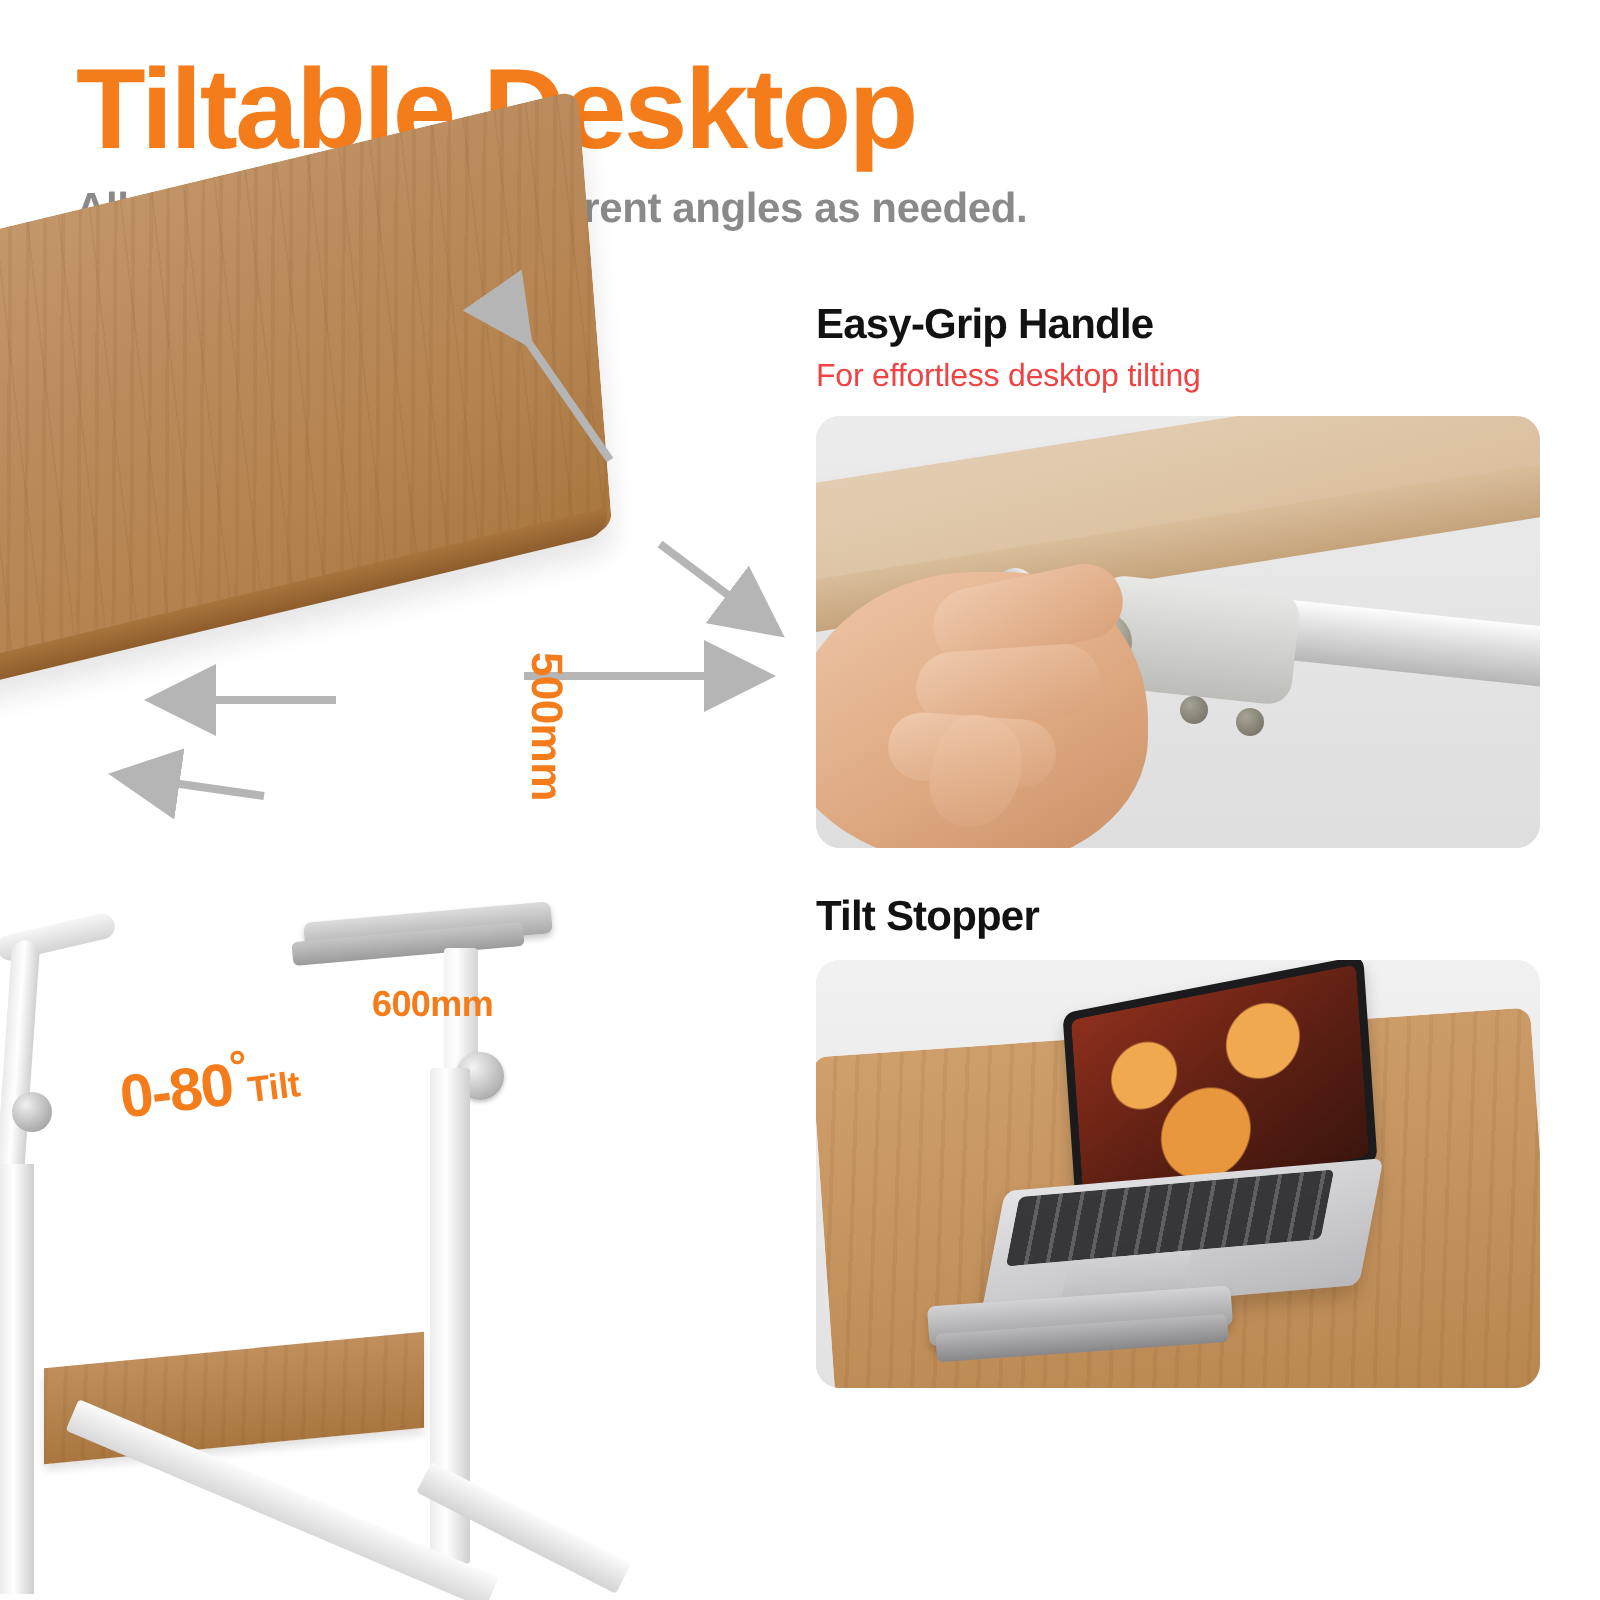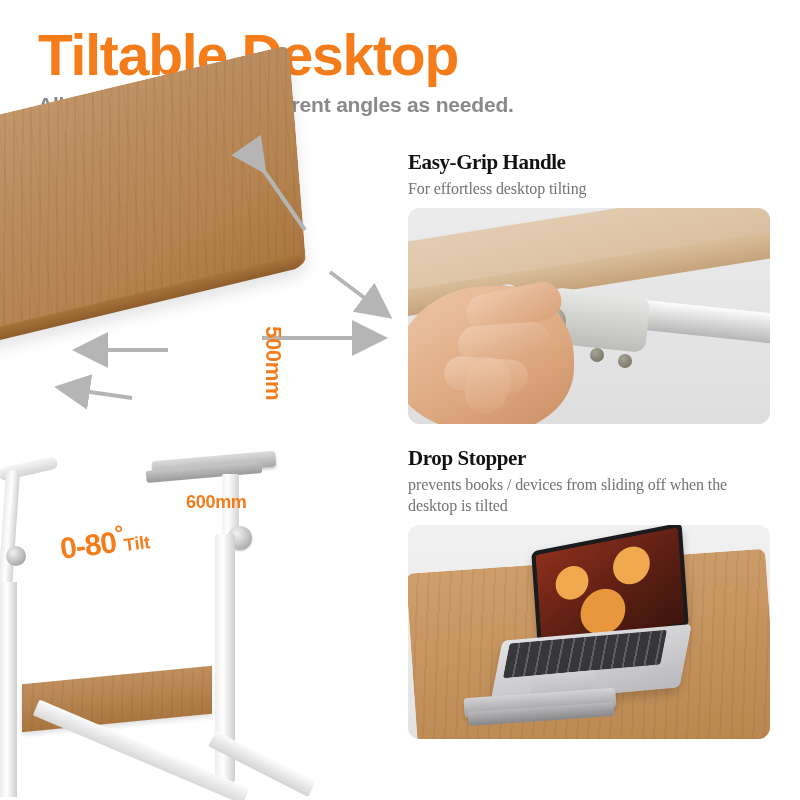--- a/index.html
+++ b/index.html
@@ -129,28 +129,28 @@
   .dim-tilt{
     left:60px;top:398px;font-size:30px;letter-spacing:-1px;
     transform:rotate(-7deg);transform-origin:0 50%;
   }
   .dim-tilt .deg{font-size:22px;vertical-align:super;}
   .dim-tilt .tilt-word{font-size:18px;letter-spacing:-0.2px;}
 
   .arrow-svg{position:absolute;left:0;top:0;width:400px;height:670px;pointer-events:none;}
 
   
-  .right{position:absolute;left:408px;top:150px;width:362px;font-family:Liberation Serif, serif;}
+  .right{position:absolute;left:408px;top:150px;width:362px;}
   .feature{margin-bottom:0;}
   .f-title{
     font-size:21px;line-height:25px;font-weight:bold;color:#121212;
     margin:0;letter-spacing:-0.4px;white-space:nowrap;
   }
   .f-desc{
-    font-size:16px;line-height:21px;color:#737373;margin:3px 0 0 0;
+    font-size:16px;line-height:21px;color:#ef4444;margin:3px 0 0 0;
     letter-spacing:-0.1px;
   }
   .photo{
     margin-top:9px;border-radius:12px;overflow:hidden;position:relative;
     background:#e6e6e6;
   }
   .photo.handle{height:216px;}
   .photo.stopper-shot{height:214px;}
   .feature2{margin-top:22px;}
 
@@ -339,22 +339,21 @@
         <div class="hp-pivot"></div>
         <div class="hp-hand"></div>
         <div class="hp-finger f1"></div>
         <div class="hp-finger f2"></div>
         <div class="hp-finger f3"></div>
         <div class="hp-thumb"></div>
       </div>
     </div>
 
     <div class="feature feature2">
-      <h2 class="f-title">Drop Stopper</h2>
-      <p class="f-desc">prevents books / devices from sliding off when the desktop is tilted</p>
+      <h2 class="f-title">Tilt Stopper</h2>
       <div class="photo stopper-shot">
         <div class="sp-bg"></div>
         <div class="sp-desk"></div>
         <div class="sp-screen">
           <div class="sp-wall"></div>
         </div>
         <div class="sp-laptop-base"></div>
         <div class="sp-keys"></div>
         <div class="sp-trackpad"></div>
         <div class="sp-bar"></div>

